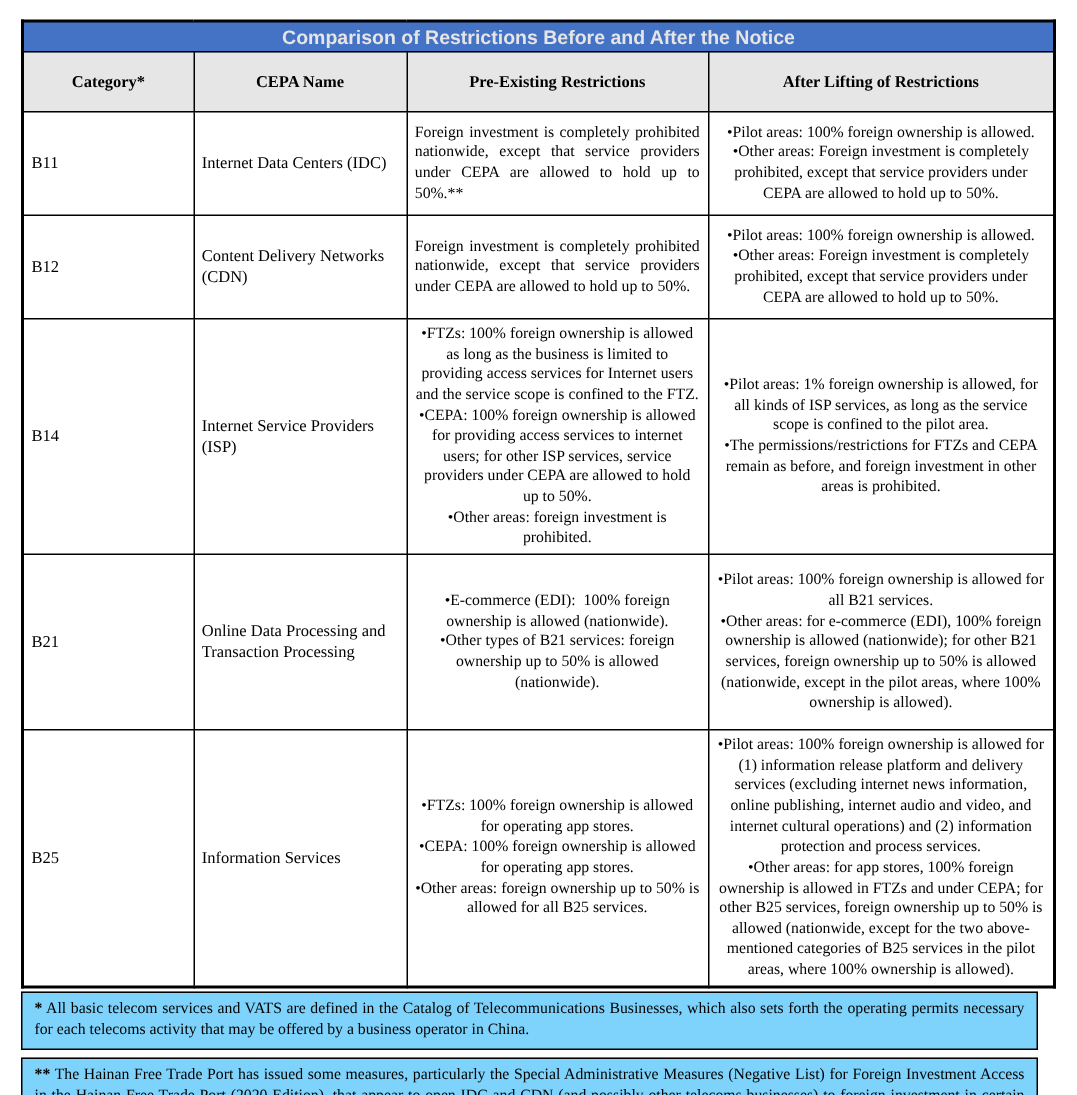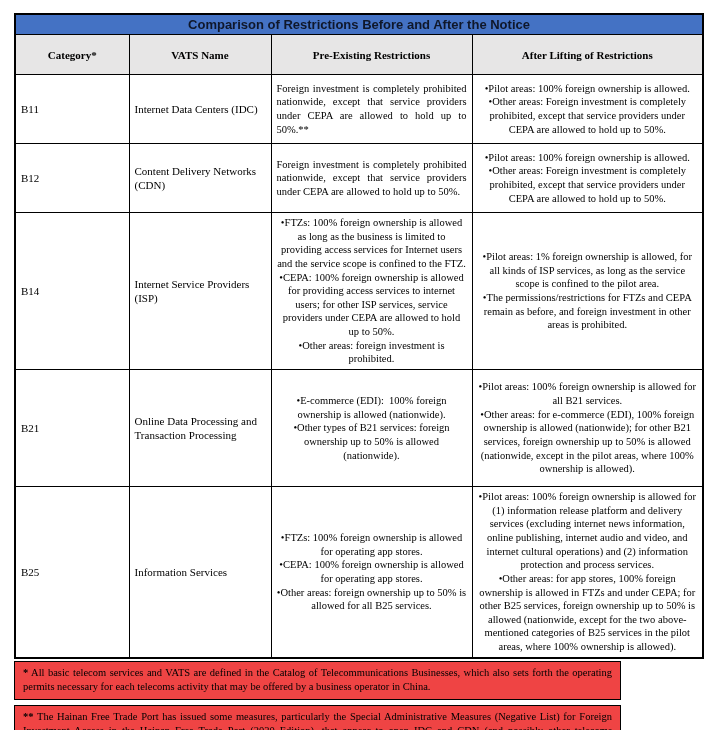--- a/index.html
+++ b/index.html
@@ -19,21 +19,21 @@
   }
   col.c-category { width: 114px; }
   col.c-vats     { width: 142px; }
   col.c-pre      { width: 201px; }
   col.c-after    { width: 231px; }
 
   th, td { border: 1px solid #000000; vertical-align: middle; }
 
   .title-bar {
     background: #4472C4;
-    color: #0f172a;
+    color: #e5e5e5;
     font-family: "Liberation Sans", sans-serif;
     font-weight: bold;
     font-size: 13px;
     text-align: center;
     height: 20px;
     padding: 2px 4px;
   }
   tr.header-row th {
     background: #E7E6E6;
     font-size: 11px;
@@ -51,23 +51,23 @@
   td.pre, td.after { white-space: pre-wrap; text-align: center; }
   td.justify { text-align: justify; }
 
   tr.r-b11 { height: 69px; }
   tr.r-b12 { height: 69px; }
   tr.r-b14 { height: 143px; }
   tr.r-b21 { height: 117px; }
   tr.r-b25 { height: 166px; }
 
   .footnote {
-    width: 607px;
+    width: 678px;
     border: 1px solid #000000;
-    background: #ef4444;
+    background: #7dd3fc;
     font-size: 10.5px;
     line-height: 1.35;
     padding: 4px 8px 5px 8px;
     text-align: justify;
   }
   .footnote.first { margin-top: 2px; }
   .footnote.second { margin-top: 5px; }
   .fn-marker { font-weight: bold; }
 </style>
 </head>
@@ -81,21 +81,21 @@
         <col class="c-vats">
         <col class="c-pre">
         <col class="c-after">
     </colgroup>
     <thead>
       <tr>
         <th class="title-bar" colspan="4">Comparison of Restrictions Before and After the Notice</th>
       </tr>
       <tr class="header-row">
         <th>Category*</th>
-        <th>VATS Name</th>
+        <th>CEPA Name</th>
         <th>Pre-Existing Restrictions</th>
         <th>After Lifting of Restrictions</th>
       </tr>
     </thead>
     <tbody>
       <tr class="r-b11">
         <td class="cat">B11</td>
         <td class="vats">Internet Data Centers (IDC)</td>
         <td class="pre justify">Foreign investment is completely prohibited nationwide, except that service providers under CEPA are allowed to hold up to 50%.**</td>
         <td class="after">•Pilot areas: 100% foreign ownership is allowed.

